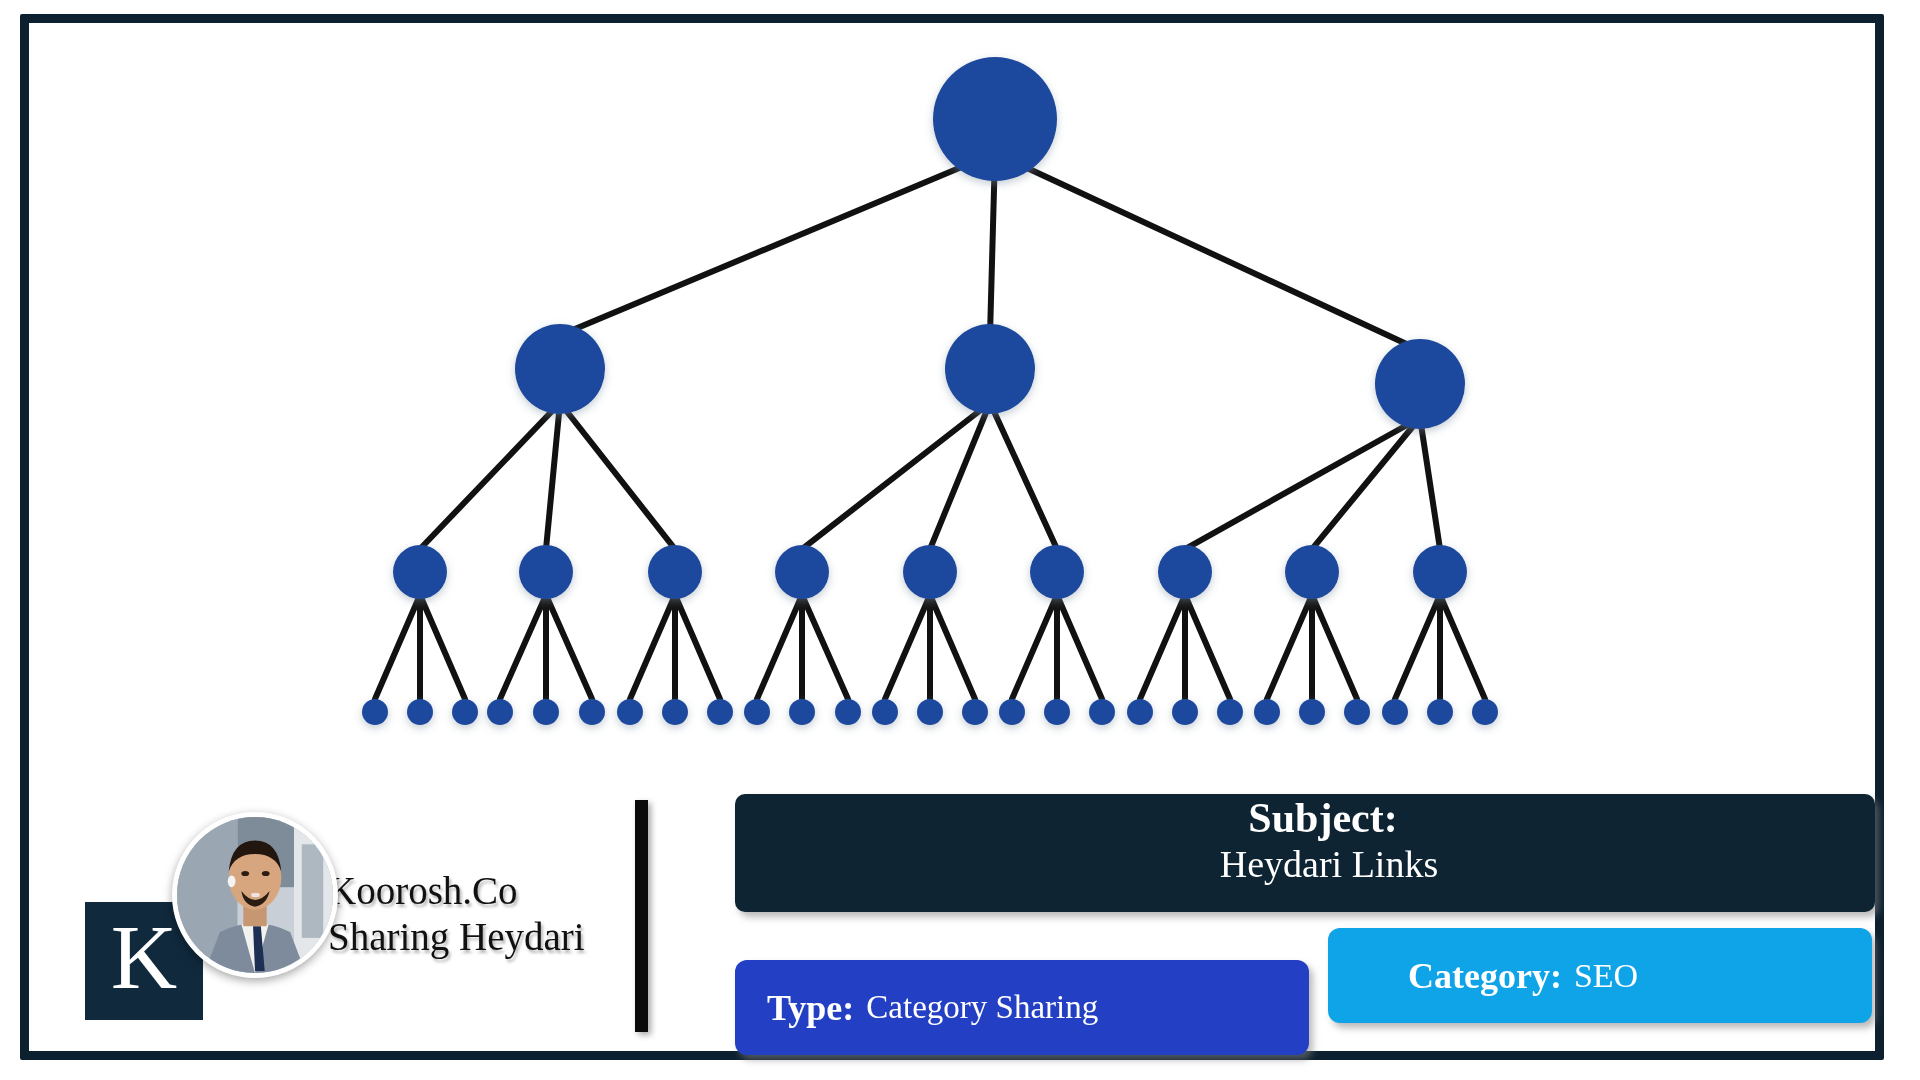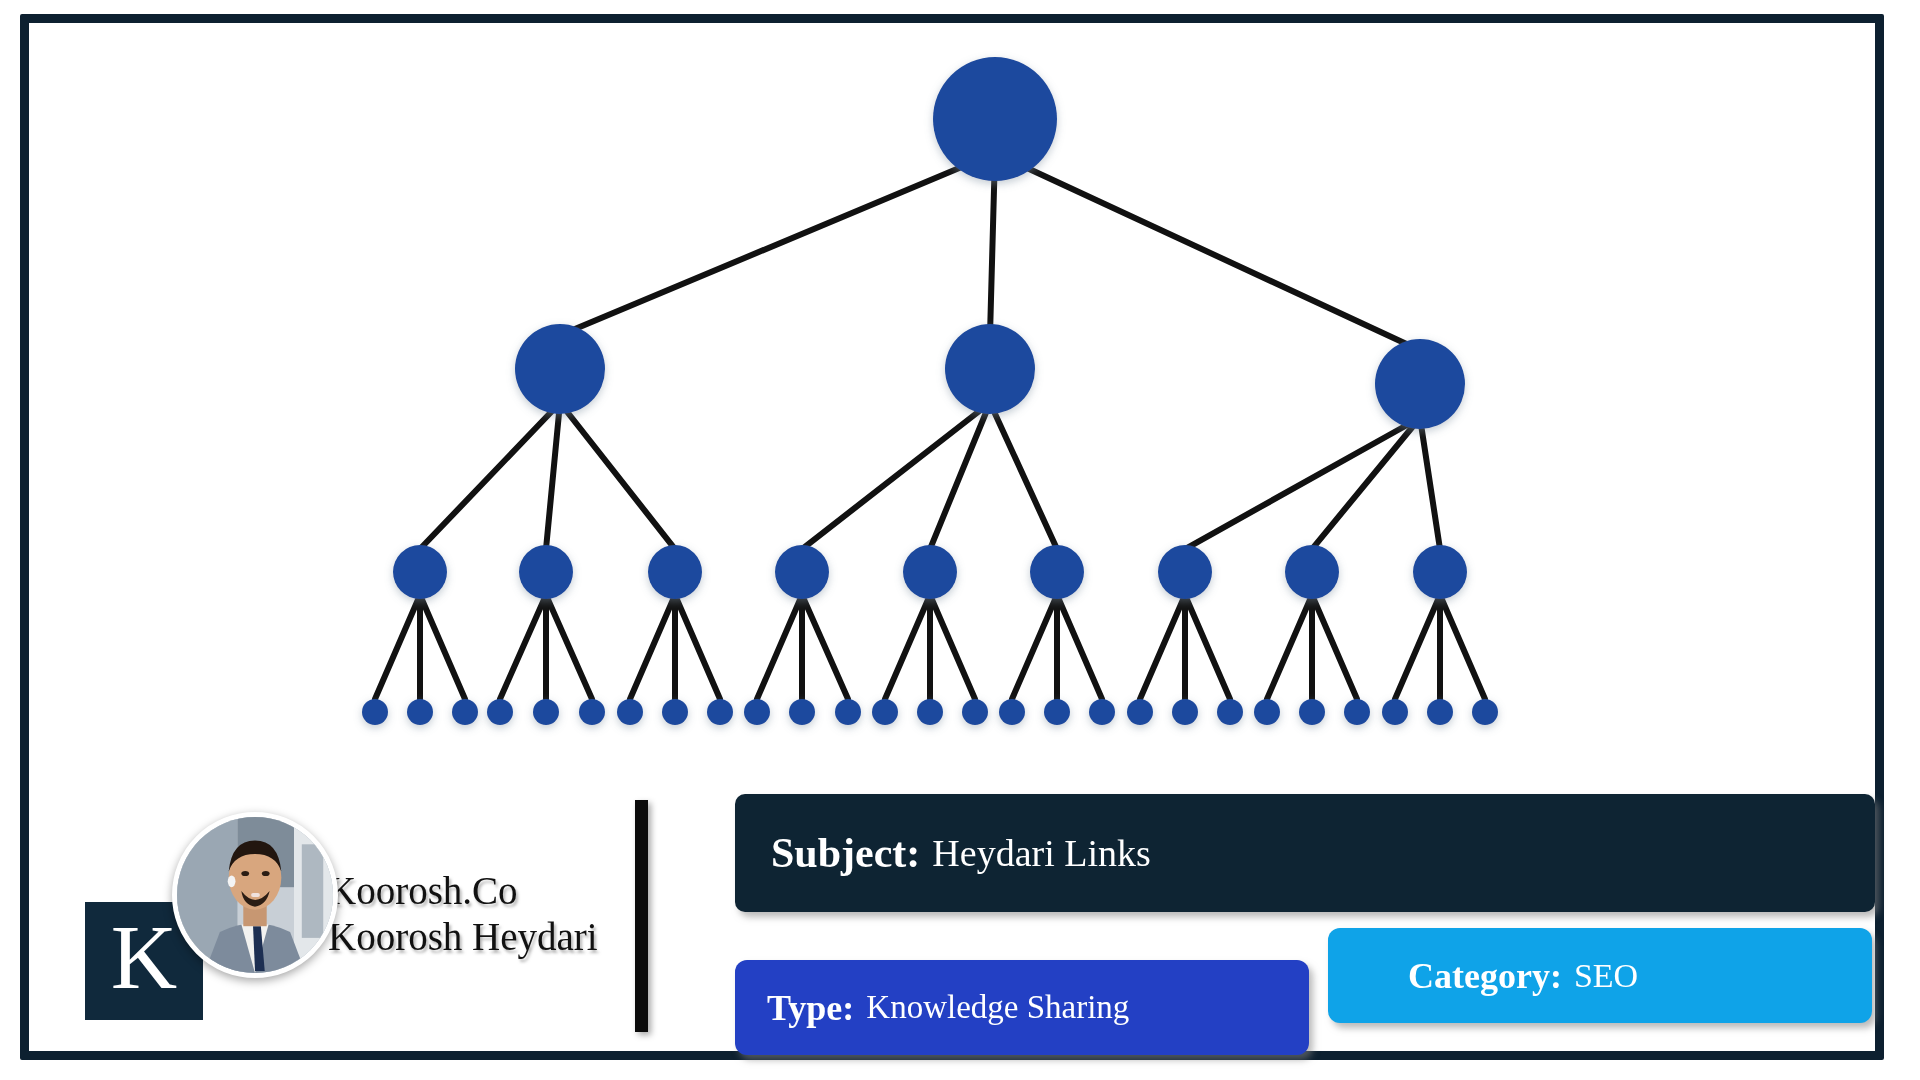--- a/index.html
+++ b/index.html
@@ -142,20 +142,21 @@
     top: 0px;
     width: 1140px;
     height: 118px;
     background: #0e2433;
     border-radius: 10px;
     box-shadow: 4px 5px 7px rgba(130,130,130,0.55);
     display: flex;
     align-items: center;
     padding-left: 36px;
     box-sizing: border-box;
+    flex-direction: column;
   }
   .bar-type {
     position: absolute;
     left: 40px;
     top: 134px;
     width: 574px;
     height: 95px;
     background: #2340c4;
     border-radius: 12px;
     box-shadow: 4px 5px 7px rgba(130,130,130,0.55);
@@ -329,37 +330,37 @@
 
           <path d="M66 76 Q80 94 95 76 Q92 90 80 92 Q68 90 66 76 Z" fill="#2b1d14"></path>
           <rect x="76" y="78" width="9" height="4" rx="2" fill="#f0e2de"></rect>
 
           <ellipse cx="56" cy="66" rx="4" ry="6" fill="#f4f4f4"></ellipse>
         </svg>
       </div>
 
       <div class="brand-text">
         <div class="line1">Koorosh.Co</div>
-        <div class="line2">Koorosh Heydari</div>
+        <div class="line2">Sharing Heydari</div>
       </div>
 
     </div>
 
     <div class="divider"></div>
 
     <div class="bars">
 
       <div class="bar-subject">
         <span class="bar-label">Subject:</span>
         <span class="bar-value">Heydari Links</span>
       </div>
 
       <div class="bar-type">
         <span class="bar-label">Type:</span>
-        <span class="bar-value">Knowledge Sharing</span>
+        <span class="bar-value">Category Sharing</span>
       </div>
 
       <div class="bar-category">
         <span class="bar-label">Category:</span>
         <span class="bar-value">SEO</span>
       </div>
 
     </div>
 
   </div>

